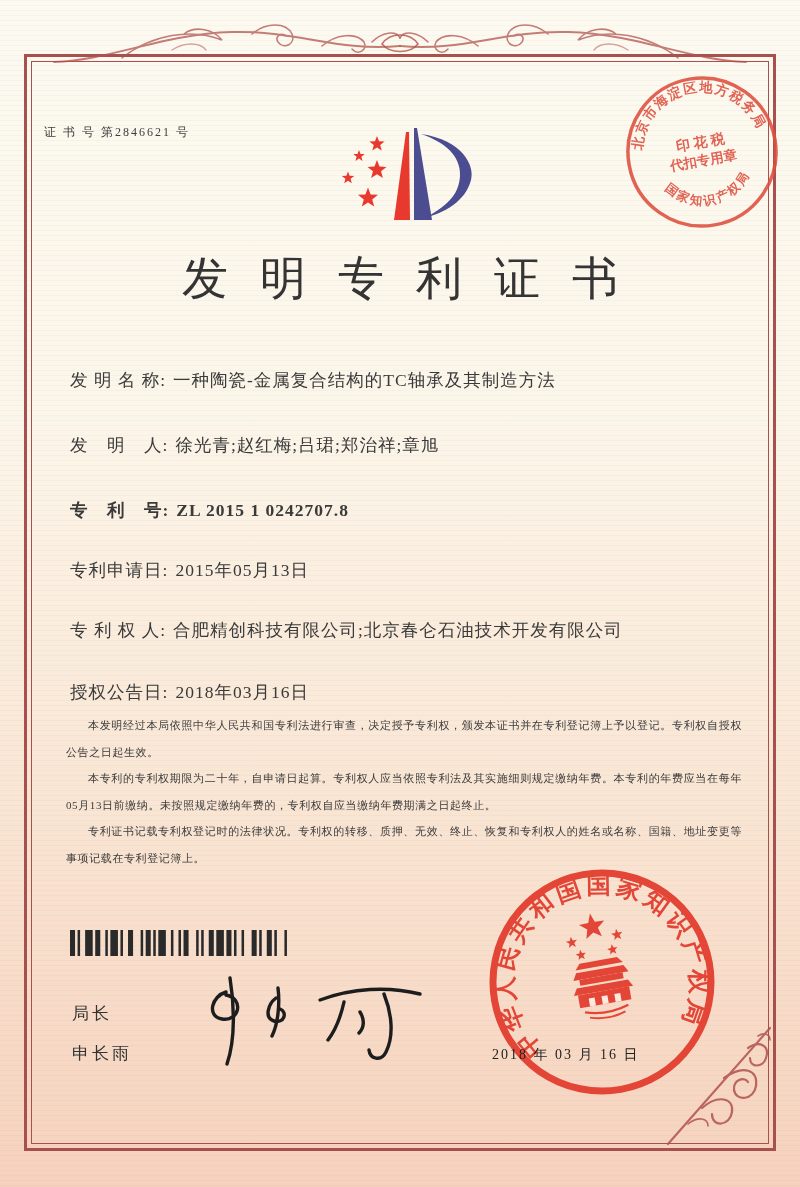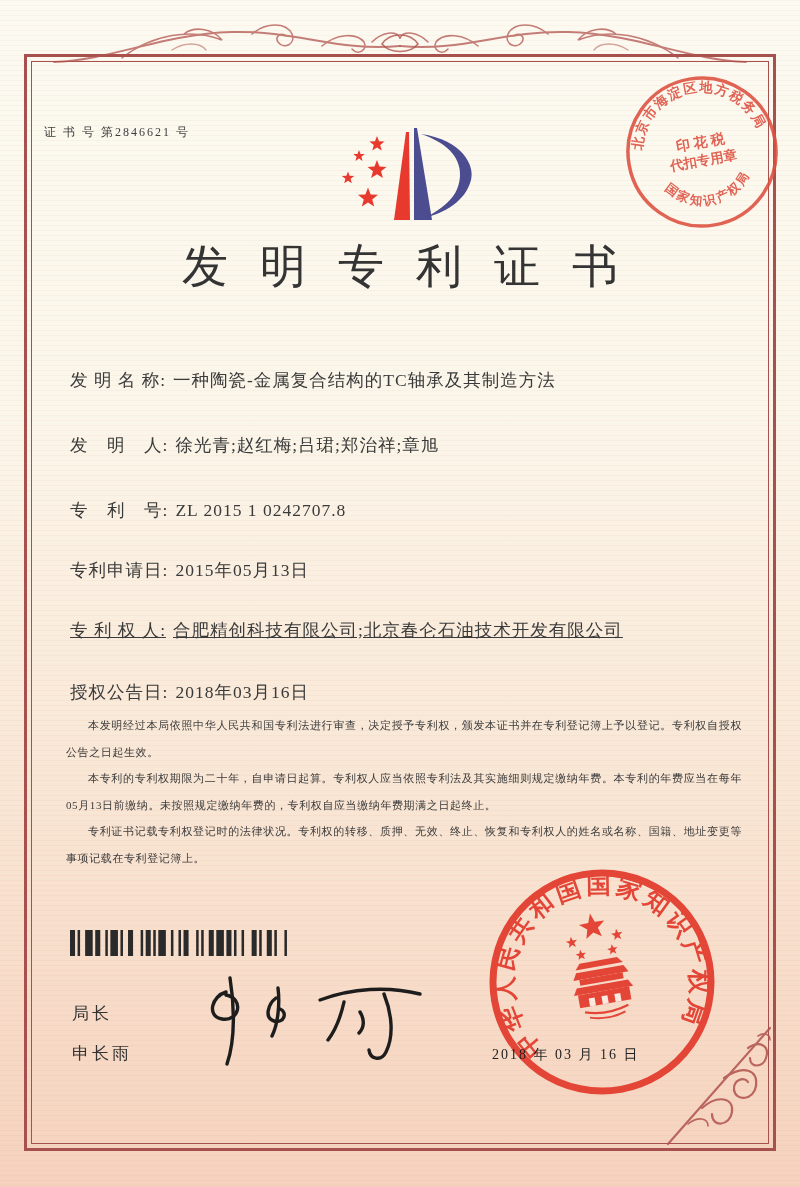--- a/index.html
+++ b/index.html
@@ -8,21 +8,21 @@
     font-family:"Liberation Serif","DejaVu Serif",serif;
     background:linear-gradient(180deg,#fcfaf1 0%,#fbf6ea 35%,#f9e7d6 65%,#f5d2bd 100%);
   }
   .page::before{
     content:"";position:absolute;inset:0;pointer-events:none;
     background:repeating-linear-gradient(180deg,rgba(205,115,85,0.055) 0 1px,rgba(0,0,0,0) 1px 5px);
   }
   .frame{position:absolute;left:24px;top:54px;right:24px;bottom:36px;border:3px solid #a8504e;}
   .frame::after{content:"";position:absolute;inset:4px;border:1px solid #a8504e;}
   .cert-no{position:absolute;left:44px;top:124px;font-size:12px;letter-spacing:2px;color:#3c3c3c;z-index:2;}
-  .title{position:absolute;left:0;right:0;top:236px;margin:0;text-align:center;
+  .title{position:absolute;left:0;right:0;top:248px;margin:0;text-align:center;
          font-size:46px;font-weight:500;color:#343434;letter-spacing:32px;text-indent:32px;z-index:2;}
   .fieldrow{position:absolute;left:70px;font-size:17.5px;color:#3a3a3a;letter-spacing:1px;white-space:nowrap;z-index:2;}
   .fieldrow .lbl{margin-right:7px;}
   .bodytext{position:absolute;left:66px;top:712px;width:676px;color:#3b3b3b;z-index:2;}
   .bodytext p{margin:0;font-size:11px;line-height:26.5px;text-align:justify;text-indent:2em;letter-spacing:0.6px;}
   .official{position:absolute;left:72px;top:994px;font-size:17px;color:#333;line-height:40px;letter-spacing:3px;z-index:2;}
   .official div{white-space:nowrap;}
   .grant-date{position:absolute;left:492px;top:1046px;font-size:14px;color:#1e1e1e;letter-spacing:2px;z-index:6;}
   .abs{position:absolute;}
   svg{display:block;}
@@ -79,27 +79,27 @@
   </svg>
 
   <h1 class="title">发明专利证书</h1>
 
   <div class="fieldrow" style="top:433px;">
     <span class="lbl">发　明　人:</span><span>徐光青;赵红梅;吕珺;郑治祥;章旭</span>
   </div>
   <div class="fieldrow" style="top:368px;">
     <span class="lbl">发 明 名 称:</span><span>一种陶瓷-金属复合结构的TC轴承及其制造方法</span>
   </div>
-  <div class="fieldrow" style="top:498px;">
+  <div class="fieldrow" style="top:498px;font-weight:bold;">
     <span class="lbl">专　利　号:</span><span>ZL 2015 1 0242707.8</span>
   </div>
   <div class="fieldrow" style="top:558px;">
     <span class="lbl">专利申请日:</span><span>2015年05月13日</span>
   </div>
-  <div class="fieldrow" style="top:618px;text-decoration:underline;">
+  <div class="fieldrow" style="top:618px;">
     <span class="lbl">专 利 权 人:</span><span>合肥精创科技有限公司;北京春仑石油技术开发有限公司</span>
   </div>
   <div class="fieldrow" style="top:680px;">
     <span class="lbl">授权公告日:</span><span>2018年03月16日</span>
   </div>
 
   <div class="bodytext">
     <p>本发明经过本局依照中华人民共和国专利法进行审查，决定授予专利权，颁发本证书并在专利登记簿上予以登记。专利权自授权公告之日起生效。</p>
     <p>本专利的专利权期限为二十年，自申请日起算。专利权人应当依照专利法及其实施细则规定缴纳年费。本专利的年费应当在每年05月13日前缴纳。未按照规定缴纳年费的，专利权自应当缴纳年费期满之日起终止。</p>
     <p>专利证书记载专利权登记时的法律状况。专利权的转移、质押、无效、终止、恢复和专利权人的姓名或名称、国籍、地址变更等事项记载在专利登记簿上。</p>

